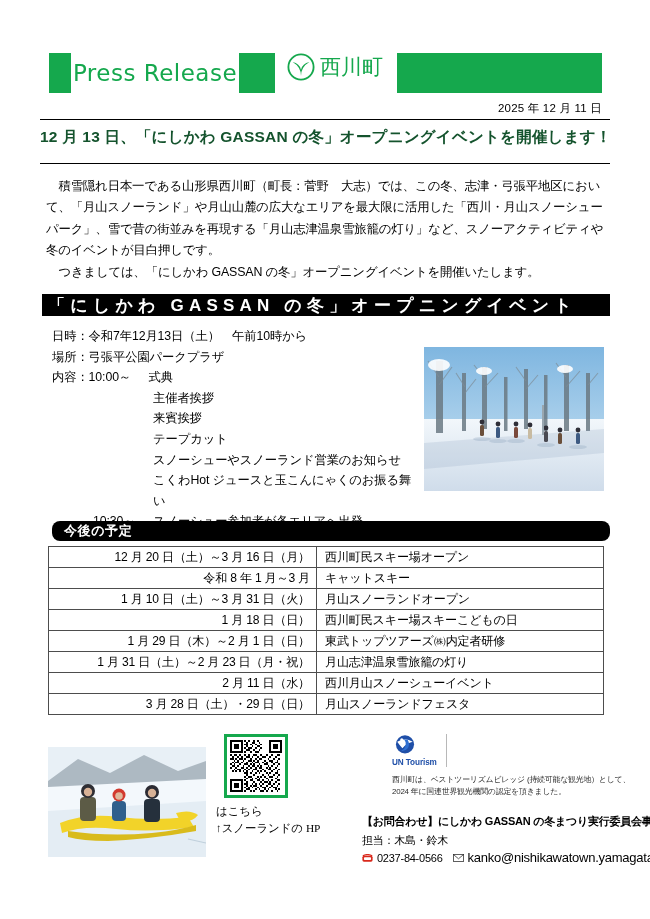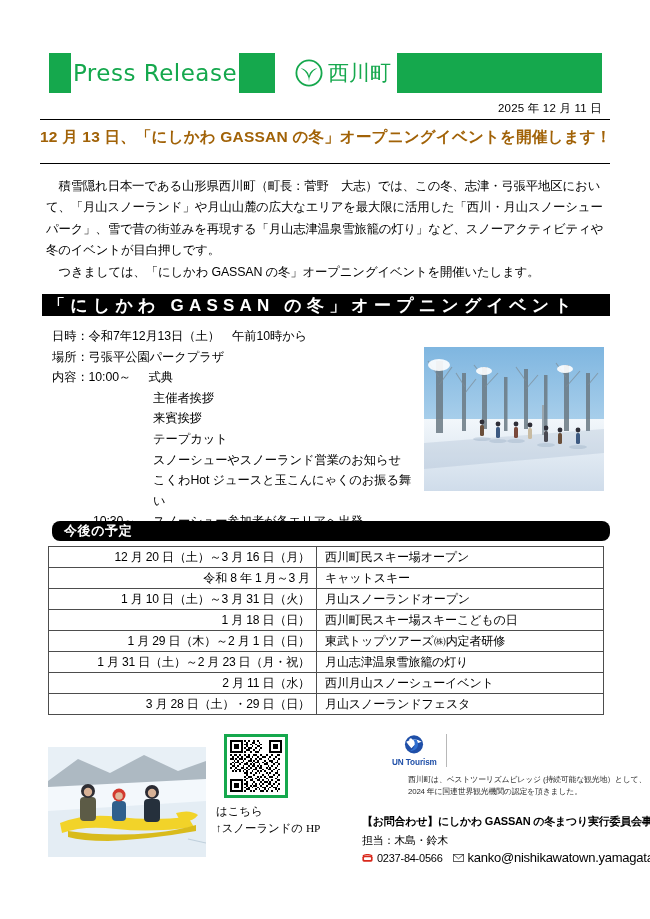--- a/index.html
+++ b/index.html
@@ -42,23 +42,23 @@
     font-family: "DejaVu Sans", sans-serif;
     font-weight: 400;
   }
   .hdr-sq {
     flex: 0 0 36px;
     background: #15a84d;
   }
   .hdr-town {
     flex: 0 0 122px;
     display: flex;
-    align-items: center;
+    align-items: flex-start;
     gap: 5px;
-    padding-left: 20px;
+    padding-left: 12px;
   }
   .town-mark { width: 28px; height: 28px; flex: 0 0 28px; }
   .hdr-town-name {
     color: #15a84d;
     font-size: 21px;
     letter-spacing: 0px;
     white-space: nowrap;
     font-family: "DejaVu Sans", sans-serif;
   }
   .hdr-bar {
@@ -84,21 +84,21 @@
   .rule-top { top: 119px; }
   .rule-bottom { top: 163px; }
 
   .headline {
     position: absolute;
     left: 40px; top: 127px;
     width: 570px;
     text-align: left;
     font-size: 15.5px;
     font-weight: bold;
-    color: #a16207;
+    color: #14532d;
     letter-spacing: 0.2px;
     white-space: nowrap;
   }
 
   
   .body-text {
     position: absolute;
     left: 46px; top: 176px;
     width: 560px;
     font-size: 12.4px;
@@ -227,21 +227,21 @@
     width: 218px;
   }
   .un-logos {
     display: flex;
     align-items: center;
     height: 40px;
   }
   .un-left {
     display: flex;
     flex-direction: column;
-    align-items: center;
+    align-items: flex-start;
     justify-content: center;
     padding-right: 9px;
     border-right: 1px solid #b8b8b8;
   }
   .un-left svg { width: 26px; height: 22px; display: block; }
   .un-left-text {
     font-size: 8.2px;
     font-weight: bold;
     color: #1f4fa8;
     margin-top: 2px;
@@ -270,21 +270,21 @@
     display: block;
     margin-top: 1px;
   }
   .un-caption {
     margin-top: 4px;
     font-size: 7.9px;
     line-height: 12.4px;
     color: #2b2b2b;
     letter-spacing: -0.2px;
   }
-  .un-caption div { white-space: nowrap; margin-left: 16px; }
+  .un-caption div { white-space: nowrap; }
 
   
   .contact {
     position: absolute;
     left: 362px; top: 812px;
     width: 250px;
     font-size: 11px;
     line-height: 18.5px;
     color: #000;
     letter-spacing: -0.25px;

